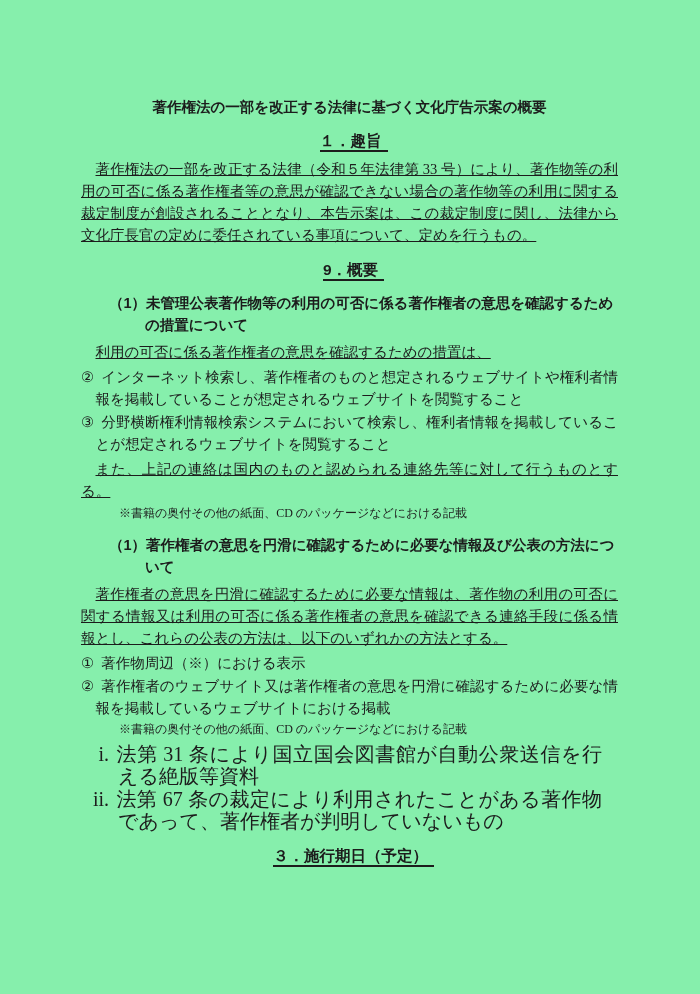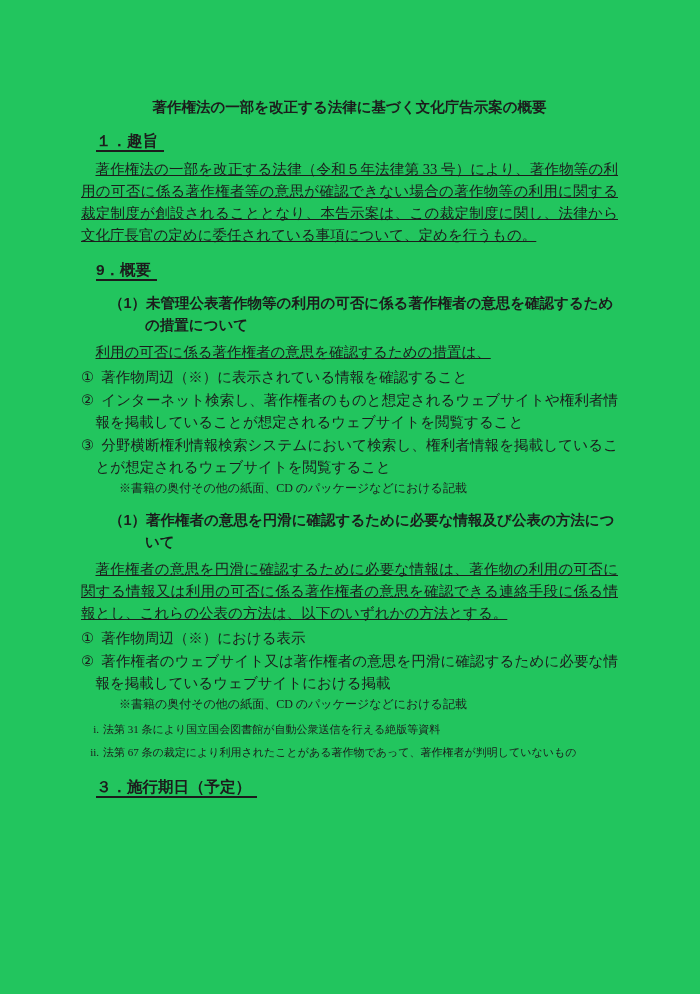--- a/index.html
+++ b/index.html
@@ -1,40 +1,41 @@
 <!DOCTYPE html>
 <html><head>
 <meta charset="utf-8">
 <style>
   html,body { margin:0; padding:0; background:#e9e9e9; }
   .page {
     position:relative;
     width:700px; height:994px;
     margin:0 auto;
-    background:#22c55e;
+    background:#86efac;
     box-sizing:border-box;
     padding:97px 82px 0 81px;
     color:#1c1c1c;
     overflow:hidden;
     font-family:"Liberation Serif","DejaVu Serif",serif;
   }
   .doc-title {
     margin:0 0 13px 0;
     text-align:center;
     font-family:"Liberation Sans","DejaVu Sans",sans-serif;
     font-weight:bold;
     font-size:14.5px;
     line-height:20px;
   }
   h2.sec {
-    margin:13px 0 7px 15px;
+    margin:13px 0 7px 8px;
     font-family:"Liberation Sans","DejaVu Sans",sans-serif;
     font-weight:bold;
     font-size:15.5px;
     line-height:21px;
+    text-align:center;
   }
   h2.sec .u {
     border-bottom:2px solid #1c1c1c;
     padding:0 6px 1px 0;
   }
   h3.sub {
     margin:12px 0 5px 28px;
     padding-left:36px;
     text-indent:-36px;
     font-family:"Liberation Sans","DejaVu Sans",sans-serif;
@@ -60,21 +61,21 @@
   .inum { margin-right:0.5em; }
   p.note {
     margin:2px 0 5px 38px;
     font-size:12px;
     line-height:17px;
   }
   p.rlist {
     margin:1px 16px 1px 6px;
     padding-left:1.55em;
     text-indent:-1.55em;
-    font-size:11px;
+    font-size:20px;
     line-height:22px;
     text-align:justify;
   }
   .rnum {
     display:inline-block;
     width:1.1em;
     text-align:right;
     margin-right:0.35em;
     text-indent:0;
   }
@@ -87,24 +88,24 @@
   <h1 class="doc-title">著作権法の一部を改正する法律に基づく文化庁告示案の概要</h1>
 
   <h2 class="sec"><span class="u">１．趣旨</span></h2>
   <p class="body indent">著作権法の一部を改正する法律（令和５年法律第 33 号）により、著作物等の利用の可否に係る著作権者等の意思が確認できない場合の著作物等の利用に関する裁定制度が創設されることとなり、本告示案は、この裁定制度に関し、法律から文化庁長官の定めに委任されている事項について、定めを行うもの。</p>
 
   <h2 class="sec"><span class="u">9．概要</span></h2>
 
   <h3 class="sub">（1）未管理公表著作物等の利用の可否に係る著作権者の意思を確認するための措置について</h3>
   <p class="body indent">利用の可否に係る著作権者の意思を確認するための措置は、</p>
 
-  <p class="item"><span class="inum">①</span><span>著作物周辺（※）に表示されている情報を確認すること</span></p>
   <p class="item"><span class="inum">②</span><span>インターネット検索し、著作権者のものと想定されるウェブサイトや権利者情報を掲載していることが想定されるウェブサイトを閲覧すること</span></p>
   <p class="item"><span class="inum">③</span><span>分野横断権利情報検索システムにおいて検索し、権利者情報を掲載していることが想定されるウェブサイトを閲覧すること</span></p>
 
+  <p class="body indent">また、上記の連絡は国内のものと認められる連絡先等に対して行うものとする。</p>
   <p class="note">※書籍の奥付その他の紙面、CD のパッケージなどにおける記載</p>
 
   <h3 class="sub">（1）著作権者の意思を円滑に確認するために必要な情報及び公表の方法について</h3>
   <p class="body indent">著作権者の意思を円滑に確認するために必要な情報は、著作物の利用の可否に関する情報又は利用の可否に係る著作権者の意思を確認できる連絡手段に係る情報とし、これらの公表の方法は、以下のいずれかの方法とする。</p>
 
   <p class="item"><span class="inum">①</span><span>著作物周辺（※）における表示</span></p>
   <p class="item"><span class="inum">②</span><span>著作権者のウェブサイト又は著作権者の意思を円滑に確認するために必要な情報を掲載しているウェブサイトにおける掲載</span></p>
 
   <p class="note">※書籍の奥付その他の紙面、CD のパッケージなどにおける記載</p>
 

